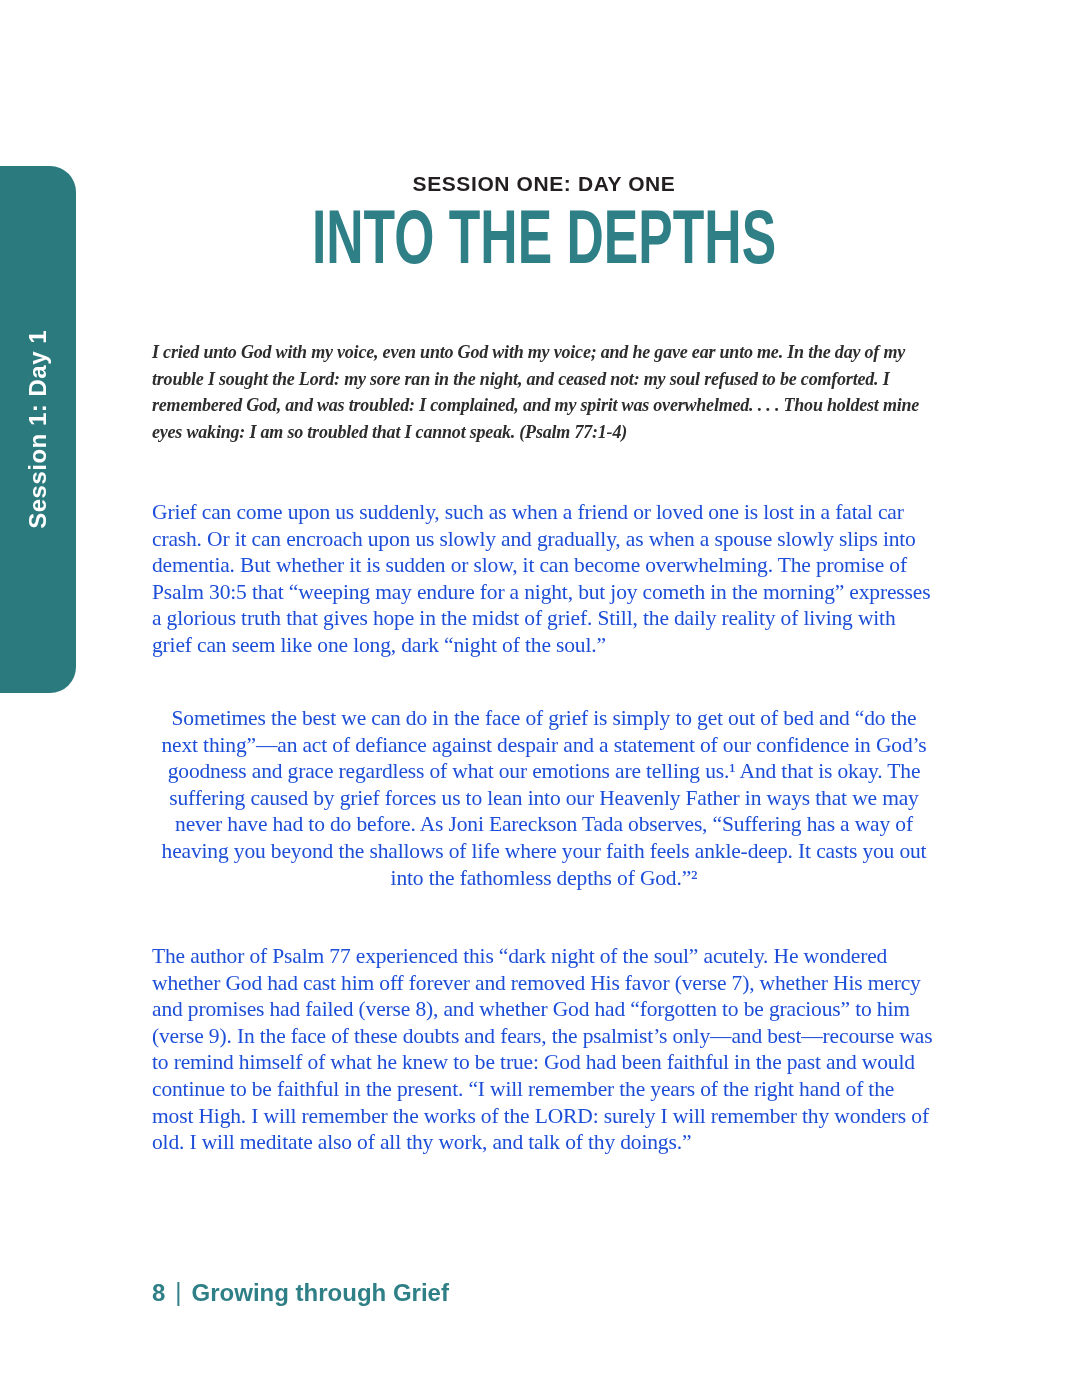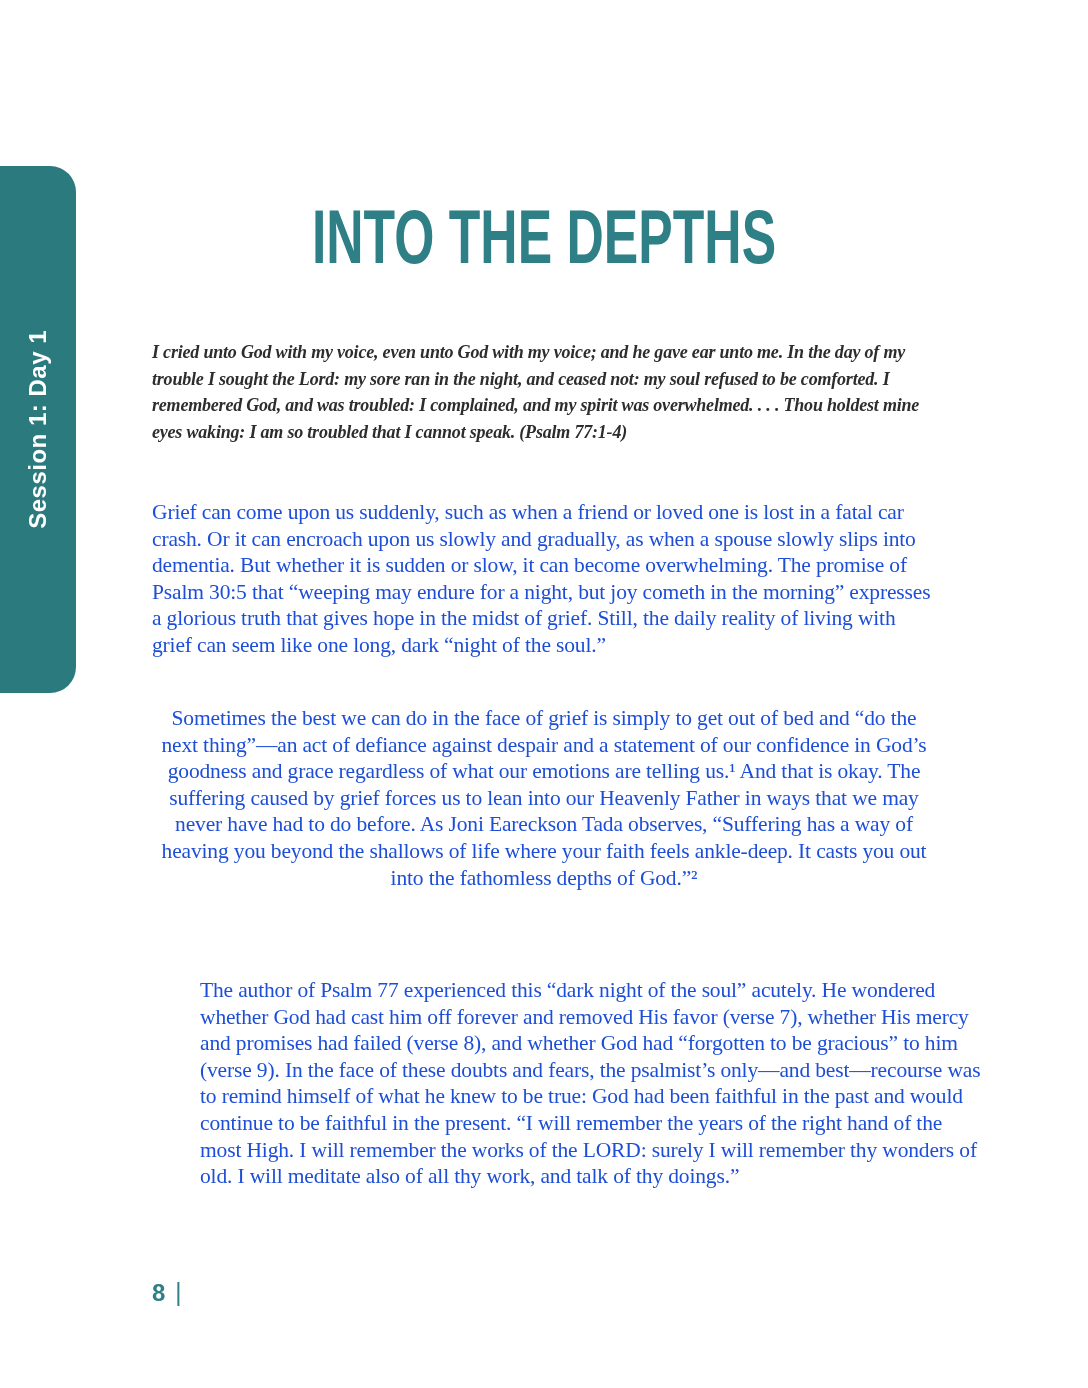--- a/index.html
+++ b/index.html
@@ -97,21 +97,21 @@
     width: 100%;
     margin: 0;
     font-family: "Liberation Serif", serif;
     font-size: 21.5px;
     line-height: 26.6px;
     letter-spacing: -0.15px;
     color: #1d4ed8;
   }
   .para-1 { top: 499px; }
   .para-2 { top: 705px; text-align: center; }
-  .para-3 { top: 977px; margin-left: 48px; }
+  .para-3 { top: 943px; }
 
   
   .footer {
     position: absolute;
     left: 152px;
     top: 1279px;
     color: var(--accent-teal, #2e7f86);
     font-family: "Liberation Sans", sans-serif;
     font-weight: 700;
     font-size: 24px;
@@ -127,30 +127,32 @@
 </head>
 <body>
 
 <div class="page">
 
   <div class="side-tab">
     <span class="side-tab-label">Session 1: Day 1</span>
   </div>
 
   <main class="content">
+    <div class="kicker">SESSION ONE: DAY ONE</div>
 
     <h1 class="title">INTO THE DEPTHS</h1>
 
     <p class="quote">I cried unto God with my voice, even unto God with my voice; and he gave ear unto me. In the day of my trouble I sought the Lord: my sore ran in the night, and ceased not: my soul refused to be comforted. I remembered God, and was troubled: I complained, and my spirit was overwhelmed. . . . Thou holdest mine eyes waking: I am so troubled that I cannot speak. (Psalm 77:1-4)</p>
 
     <p class="para para-1">Grief can come upon us suddenly, such as when a friend or loved one is lost in a fatal car crash. Or it can encroach upon us slowly and gradually, as when a spouse slowly slips into dementia. But whether it is sudden or slow, it can become overwhelming. The promise of Psalm 30:5 that “weeping may endure for a night, but joy cometh in the morning” expresses a glorious truth that gives hope in the midst of grief. Still, the daily reality of living with grief can seem like one long, dark “night of the soul.”</p>
 
     <p class="para para-2">Sometimes the best we can do in the face of grief is simply to get out of bed and “do the next thing”—an act of defiance against despair and a statement of our confidence in God’s goodness and grace regardless of what our emotions are telling us.¹ And that is okay. The suffering caused by grief forces us to lean into our Heavenly Father in ways that we may never have had to do before. As Joni Eareckson Tada observes, “Suffering has a way of heaving you beyond the shallows of life where your faith feels ankle-deep. It casts you out into the fathomless depths of God.”²</p>
 
     <p class="para para-3">The author of Psalm 77 experienced this “dark night of the soul” acutely. He wondered whether God had cast him off forever and removed His favor (verse 7), whether His mercy and promises had failed (verse 8), and whether God had “forgotten to be gracious” to him (verse 9). In the face of these doubts and fears, the psalmist’s only—and best—recourse was to remind himself of what he knew to be true: God had been faithful in the past and would continue to be faithful in the present. “I will remember the years of the right hand of the most High. I will remember the works of the LORD: surely I will remember thy wonders of old. I will meditate also of all thy work, and talk of thy doings.”</p>
   </main>
 
   <footer class="footer">
     <span>8</span>
     <span class="divider">|</span>
+    <span>Growing through Grief</span>
   </footer>
 
 </div>
 
 </body></html>

